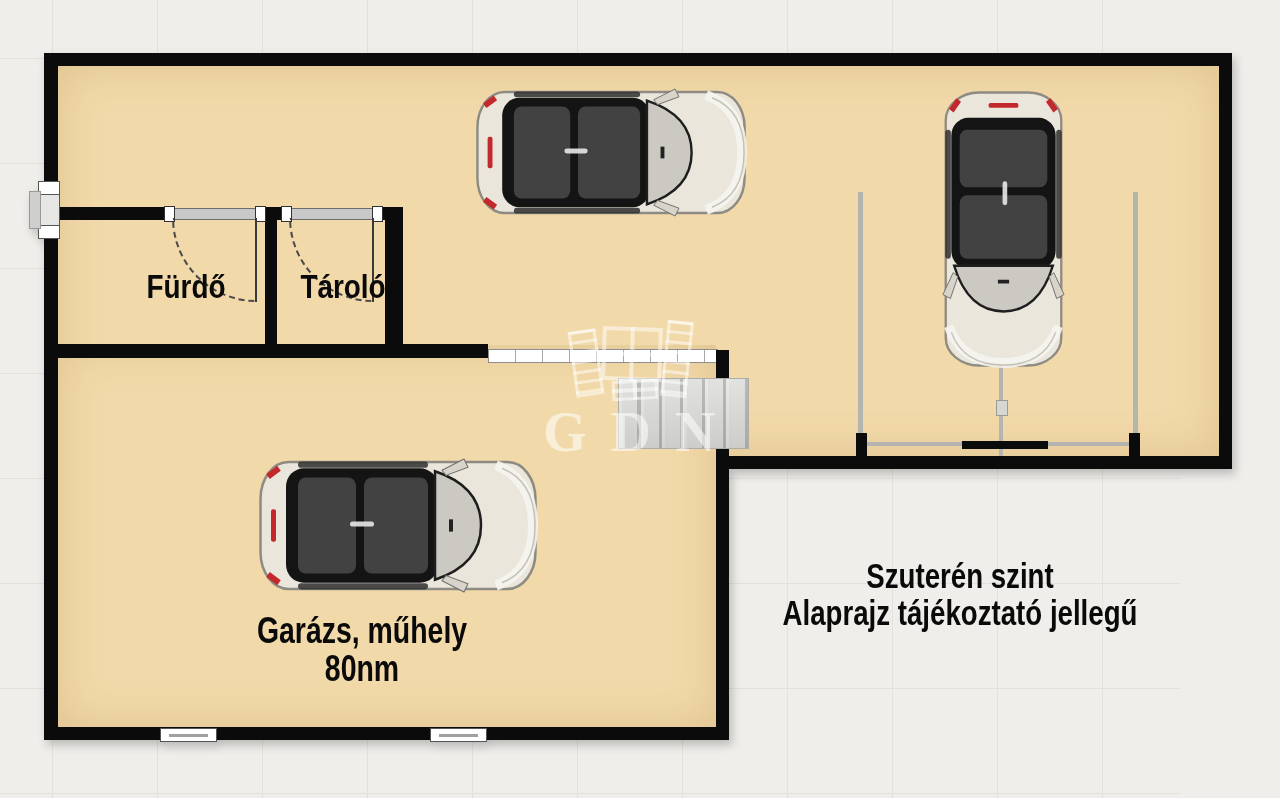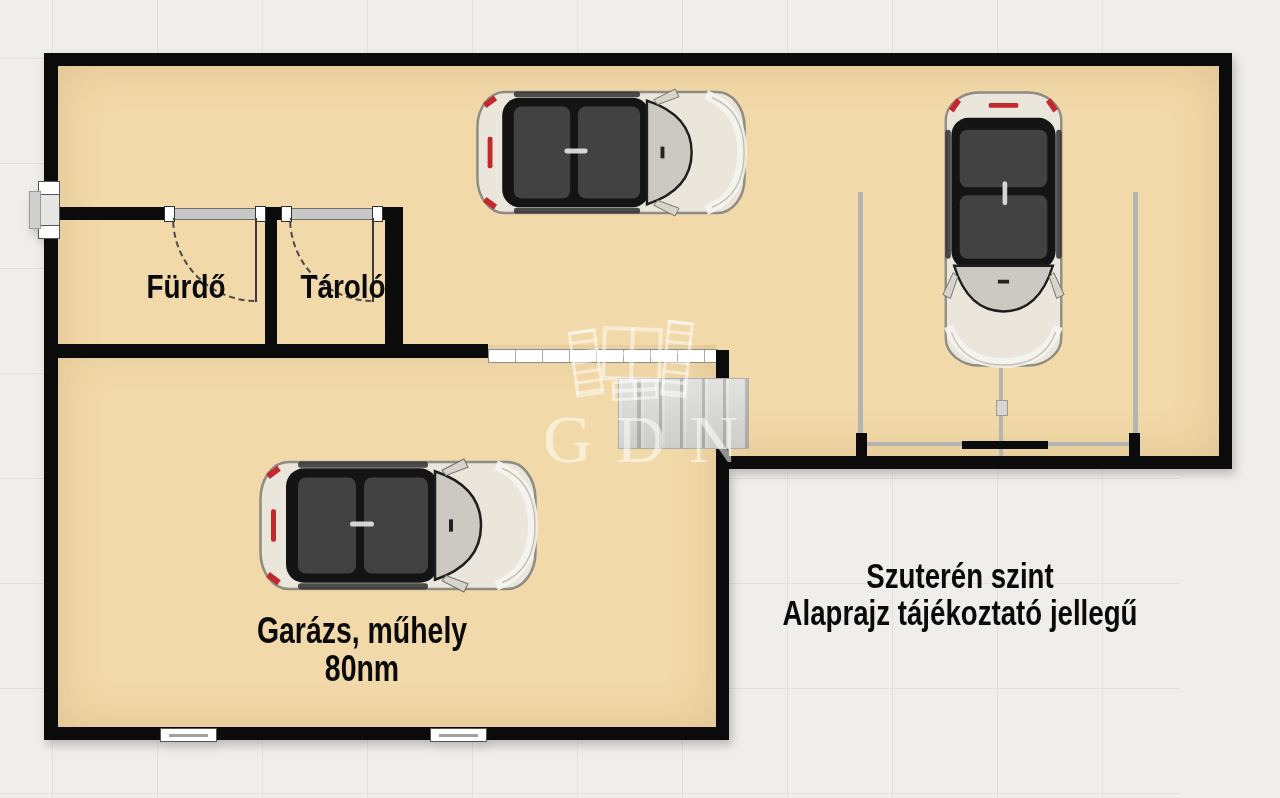--- a/index.html
+++ b/index.html
@@ -45,22 +45,22 @@
   .lbl.center{transform:translate(-50%,-50%) scaleX(0.82);}
   .block{position:absolute;text-align:center;font-weight:bold;color:#0a0a0a;
     transform:translateX(-50%) scaleX(0.79);white-space:nowrap;}
   .watermark{position:absolute;left:0;top:0;width:100%;height:100%;pointer-events:none;}
   .wm-piece{position:absolute;border:3px solid rgba(255,255,255,.5);}
   .wm-slats{background-image:repeating-linear-gradient(180deg, transparent 0 7px, rgba(255,255,255,.5) 7px 10px);}
   .wm-window{border-width:4px;
     background-image:
       linear-gradient(90deg, transparent calc(50% - 2px), rgba(255,255,255,.5) calc(50% - 2px) calc(50% + 2px), transparent calc(50% + 2px)),
       linear-gradient(180deg, transparent calc(50% - 2px), rgba(255,255,255,.5) calc(50% - 2px) calc(50% + 2px), transparent calc(50% + 2px));}
-  .wm-text{position:absolute;font-family:"Liberation Serif", serif;font-weight:normal;
-    font-size:68px;letter-spacing:24px;color:rgba(255,255,255,.55);}
+  .wm-text{position:absolute;font-family:"Liberation Serif", serif;font-weight:bold;
+    font-size:56px;letter-spacing:24px;color:rgba(255,255,255,.55);}
   svg.car{position:absolute;}
 </style>
 </head>
 <body>
 
 <svg width="0" height="0" style="position:absolute">
   <defs>
     <symbol id="car-shape" viewBox="0 0 280 132" preserveAspectRatio="none">
       <rect x="2.5" y="4" width="275" height="124" rx="28" ry="36" fill="#eae6dc" stroke="#8e8b82" stroke-width="2.5"></rect>
       <path d="M238 7 q37 14 37 59 t-37 59" fill="none" stroke="#f6f4ee" stroke-width="10" opacity="0.9"></path>

